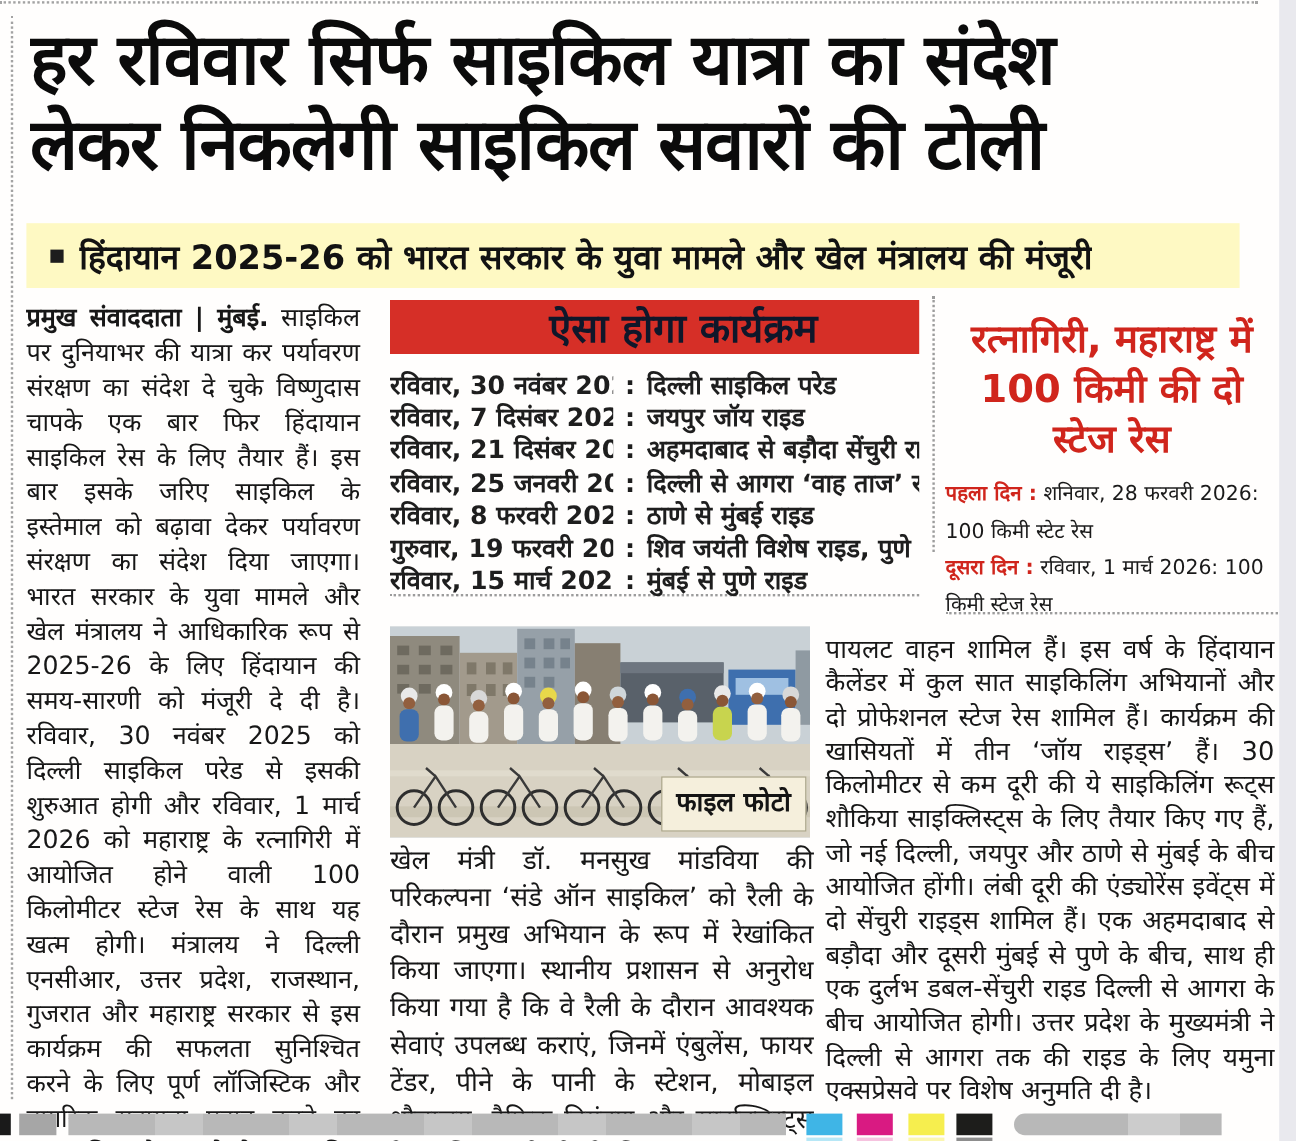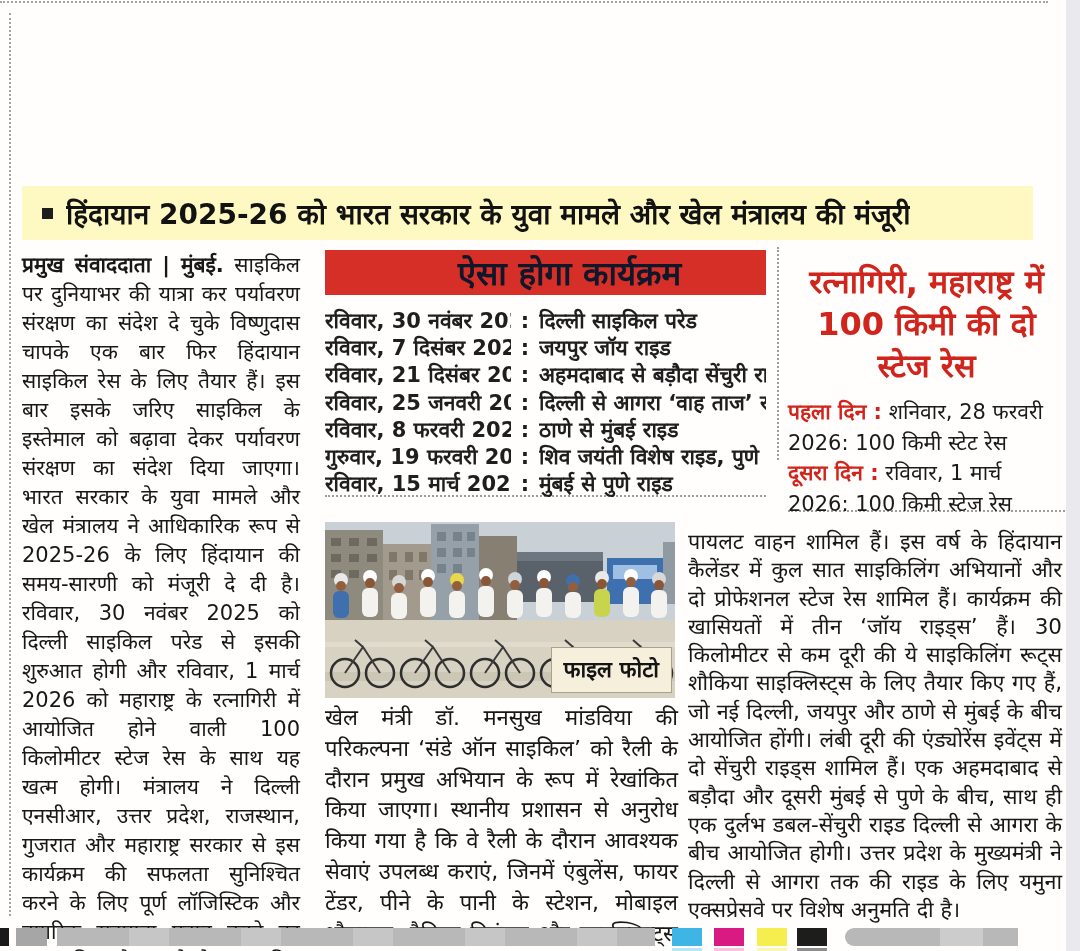--- a/index.html
+++ b/index.html
@@ -40,21 +40,21 @@
   .sch-row .colon{flex:none;width:28px;text-align:center;color:#1e1e1e;}
   .sch-row .event{flex:1;overflow:hidden;}
 
   
   .v-dot{position:absolute;left:777px;top:247px;height:213px;border-left:2px dotted #9c9c9c;}
 
   
   .sidebar{position:absolute;left:788px;top:252px;width:277px;height:260px;
            border-bottom:2px dotted #9c9c9c;box-sizing:border-box;}
   .sb-title{color:#d0251c;font-size:32px;font-weight:700;text-align:center;line-height:42px;margin:9px 0 10px 0;}
-  .sb-days{font-size:21px;line-height:30.5px;color:#1a1a1a;text-align:left;}
+  .sb-days{font-size:17px;line-height:30.5px;color:#1a1a1a;text-align:left;}
   .sb-days .lbl{color:#d0251c;font-weight:700;}
 
   
   .photo{position:absolute;left:325px;top:522px;width:350px;height:176px;background:#cfd4d6;}
   .photo svg{display:block;width:100%;height:100%;}
   .photo-caption{position:absolute;right:3px;bottom:5px;background:#f5efdc;border:1px solid #a7a288;
                  font-size:22px;font-weight:700;color:#141414;padding:7px 12px;line-height:30px;}
 
   
   .cb{position:absolute;height:18px;top:928px;}
@@ -76,20 +76,22 @@
 </head>
 <body>
 
 <div class="page">
 
   <div class="top-dot"></div>
   <div class="left-dot"></div>
   <div class="right-strip"></div>
 
   <div class="headline">
+    <div>हर रविवार सिर्फ साइकिल यात्रा का संदेश</div>
+    <div>लेकर निकलेगी साइकिल सवारों की टोली</div>
   </div>
 
   <div class="kicker">
     <span class="bullet"></span>
     <span class="ktext">हिंदायान 2025-26 को भारत सरकार के युवा मामले और खेल मंत्रालय की मंजूरी</span>
   </div>
 
   <div class="col-left bodytext">
     <span class="byline">प्रमुख संवाददाता | मुंबई.</span><span> साइकिल पर दुनियाभर की यात्रा कर पर्यावरण संरक्षण का संदेश दे चुके विष्णुदास चापके एक बार फिर हिंदायान साइकिल रेस के लिए तैयार हैं। इस बार इसके जरिए साइकिल के इस्तेमाल को बढ़ावा देकर पर्यावरण संरक्षण का संदेश दिया जाएगा। भारत सरकार के युवा मामले और खेल मंत्रालय ने आधिकारिक रूप से 2025-26 के लिए हिंदायान की समय-सारणी को मंजूरी दे दी है। रविवार, 30 नवंबर 2025 को दिल्ली साइकिल परेड से इसकी शुरुआत होगी और रविवार, 1 मार्च 2026 को महाराष्ट्र के रत्नागिरी में आयोजित होने वाली 100 किलोमीटर स्टेज रेस के साथ यह खत्म होगी। मंत्रालय ने दिल्ली एनसीआर, उत्तर प्रदेश, राजस्थान, गुजरात और महाराष्ट्र सरकार से इस कार्यक्रम की सफलता सुनिश्चित करने के लिए पूर्ण लॉजिस्टिक और नागरिक सहायता प्रदान करने का आग्रह किया है। चापके ने बताया कि</span>
   </div>

